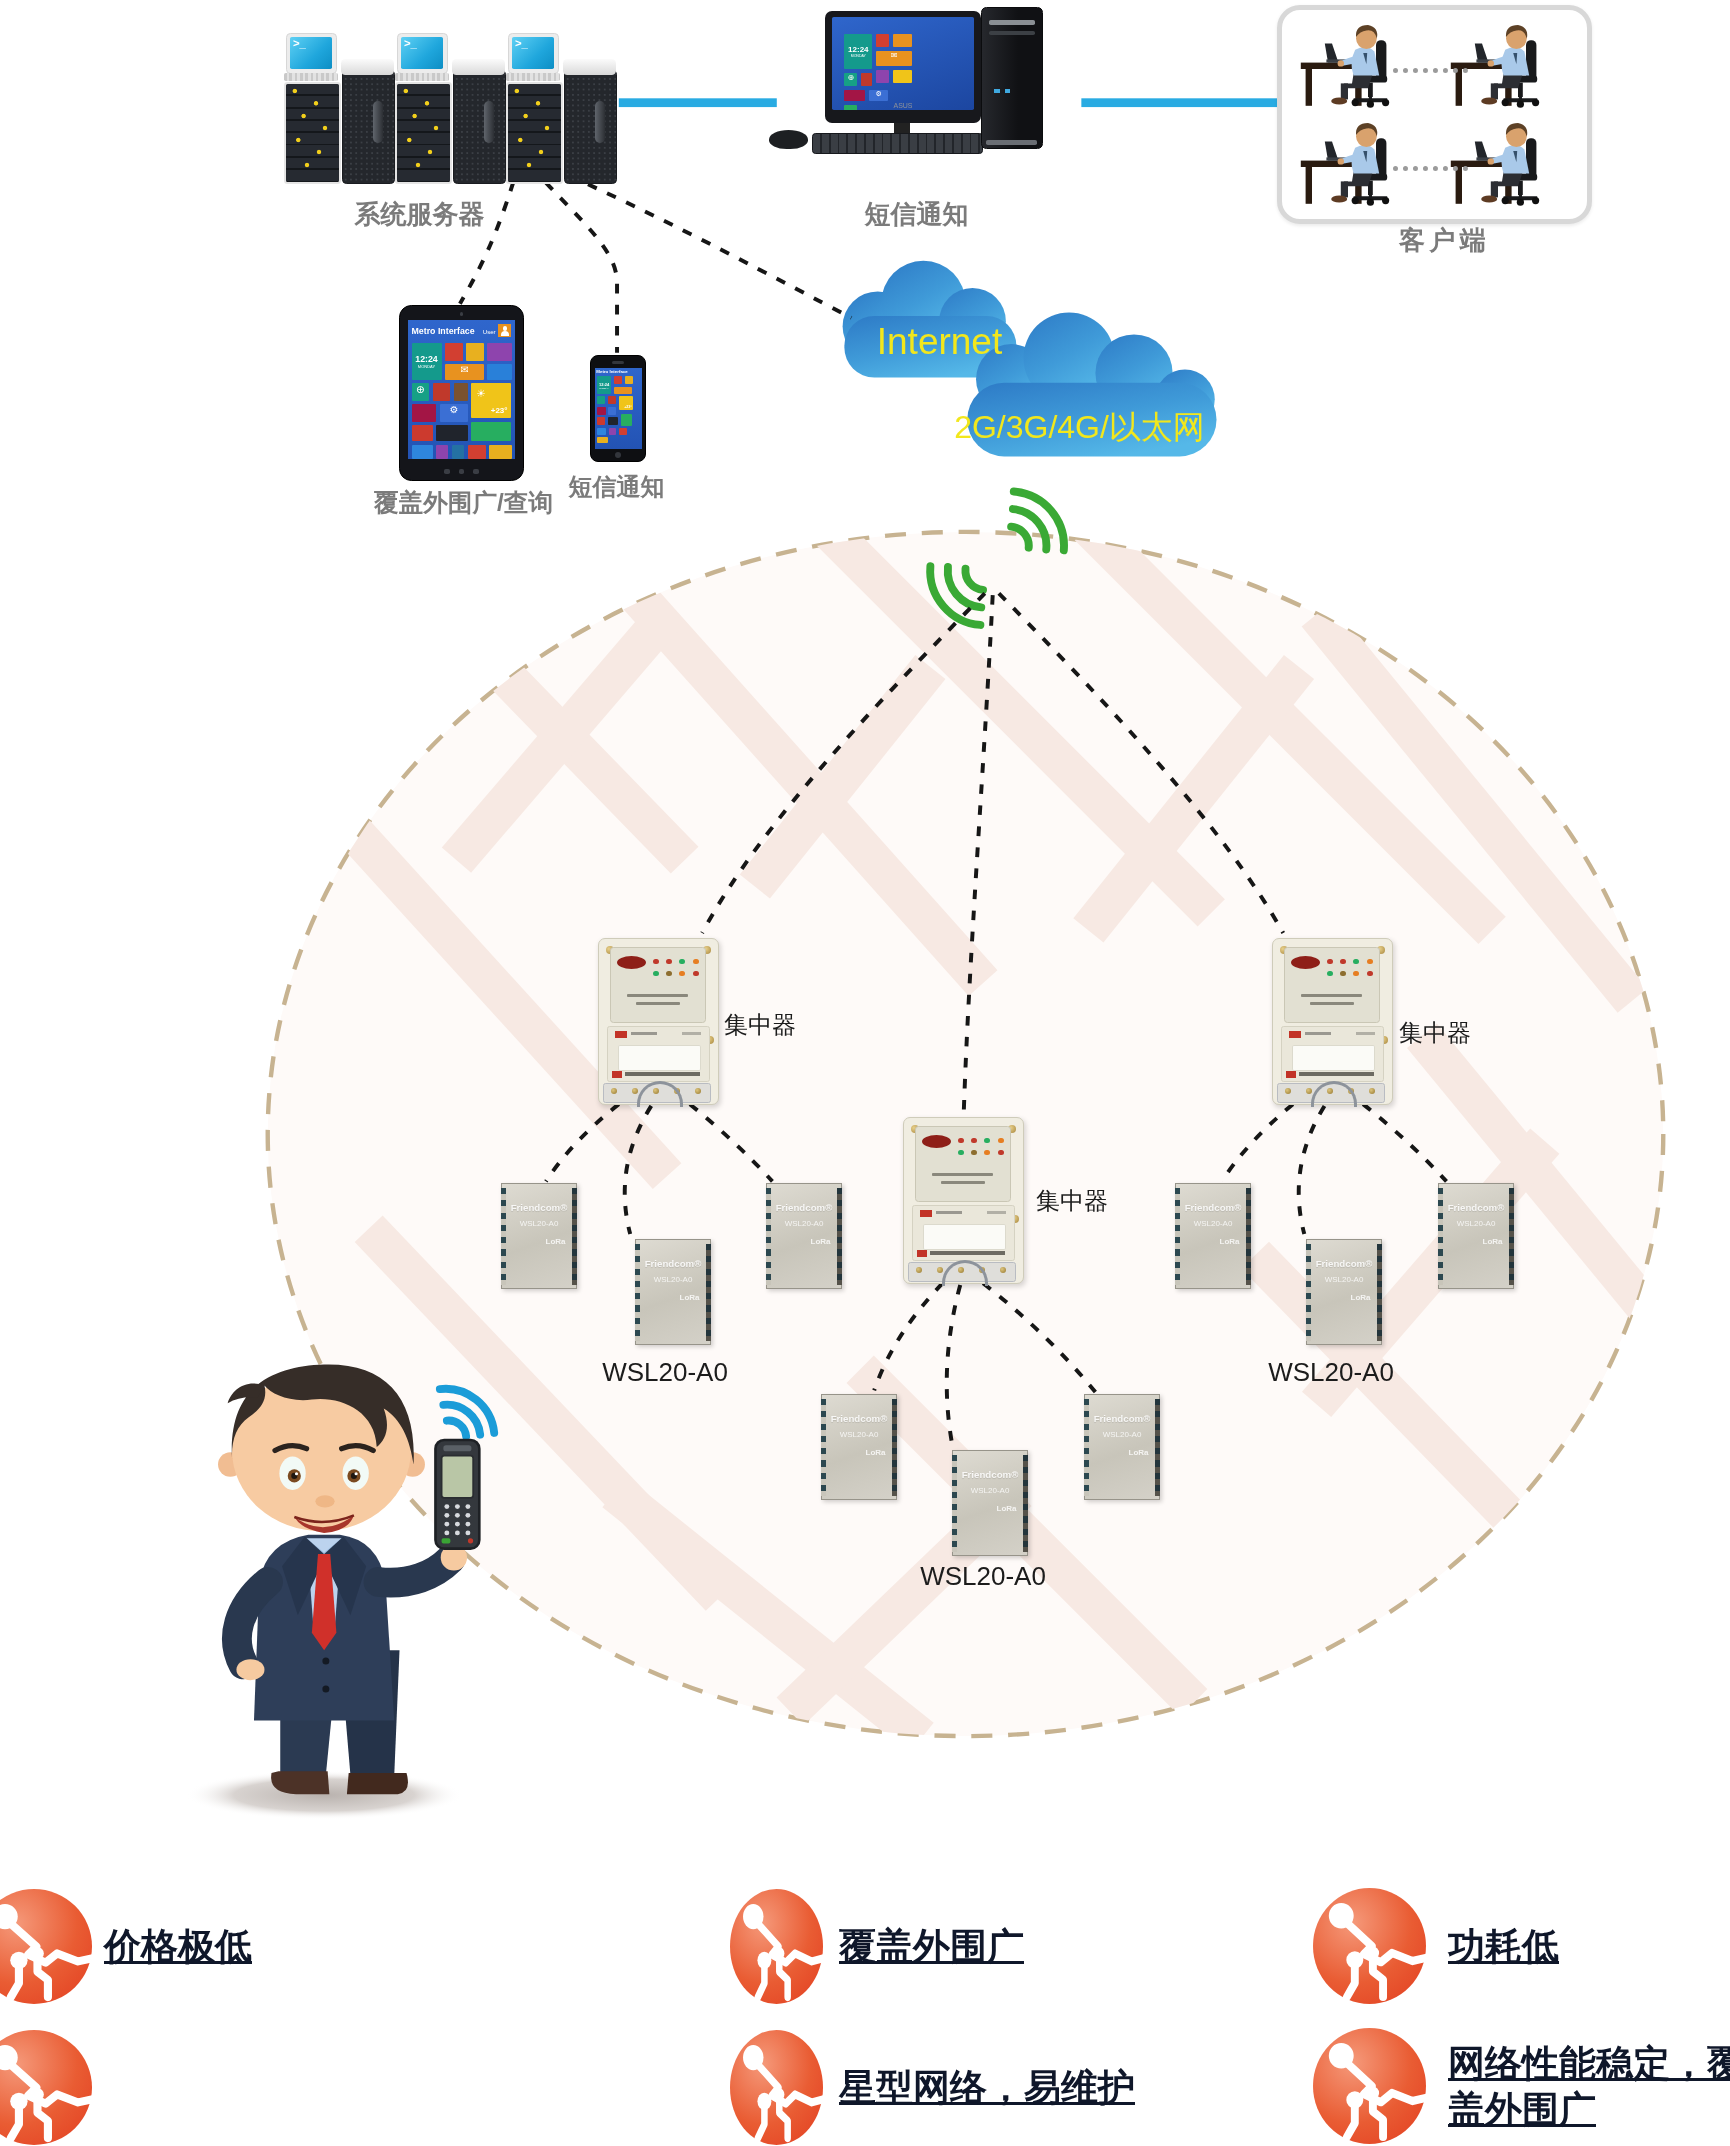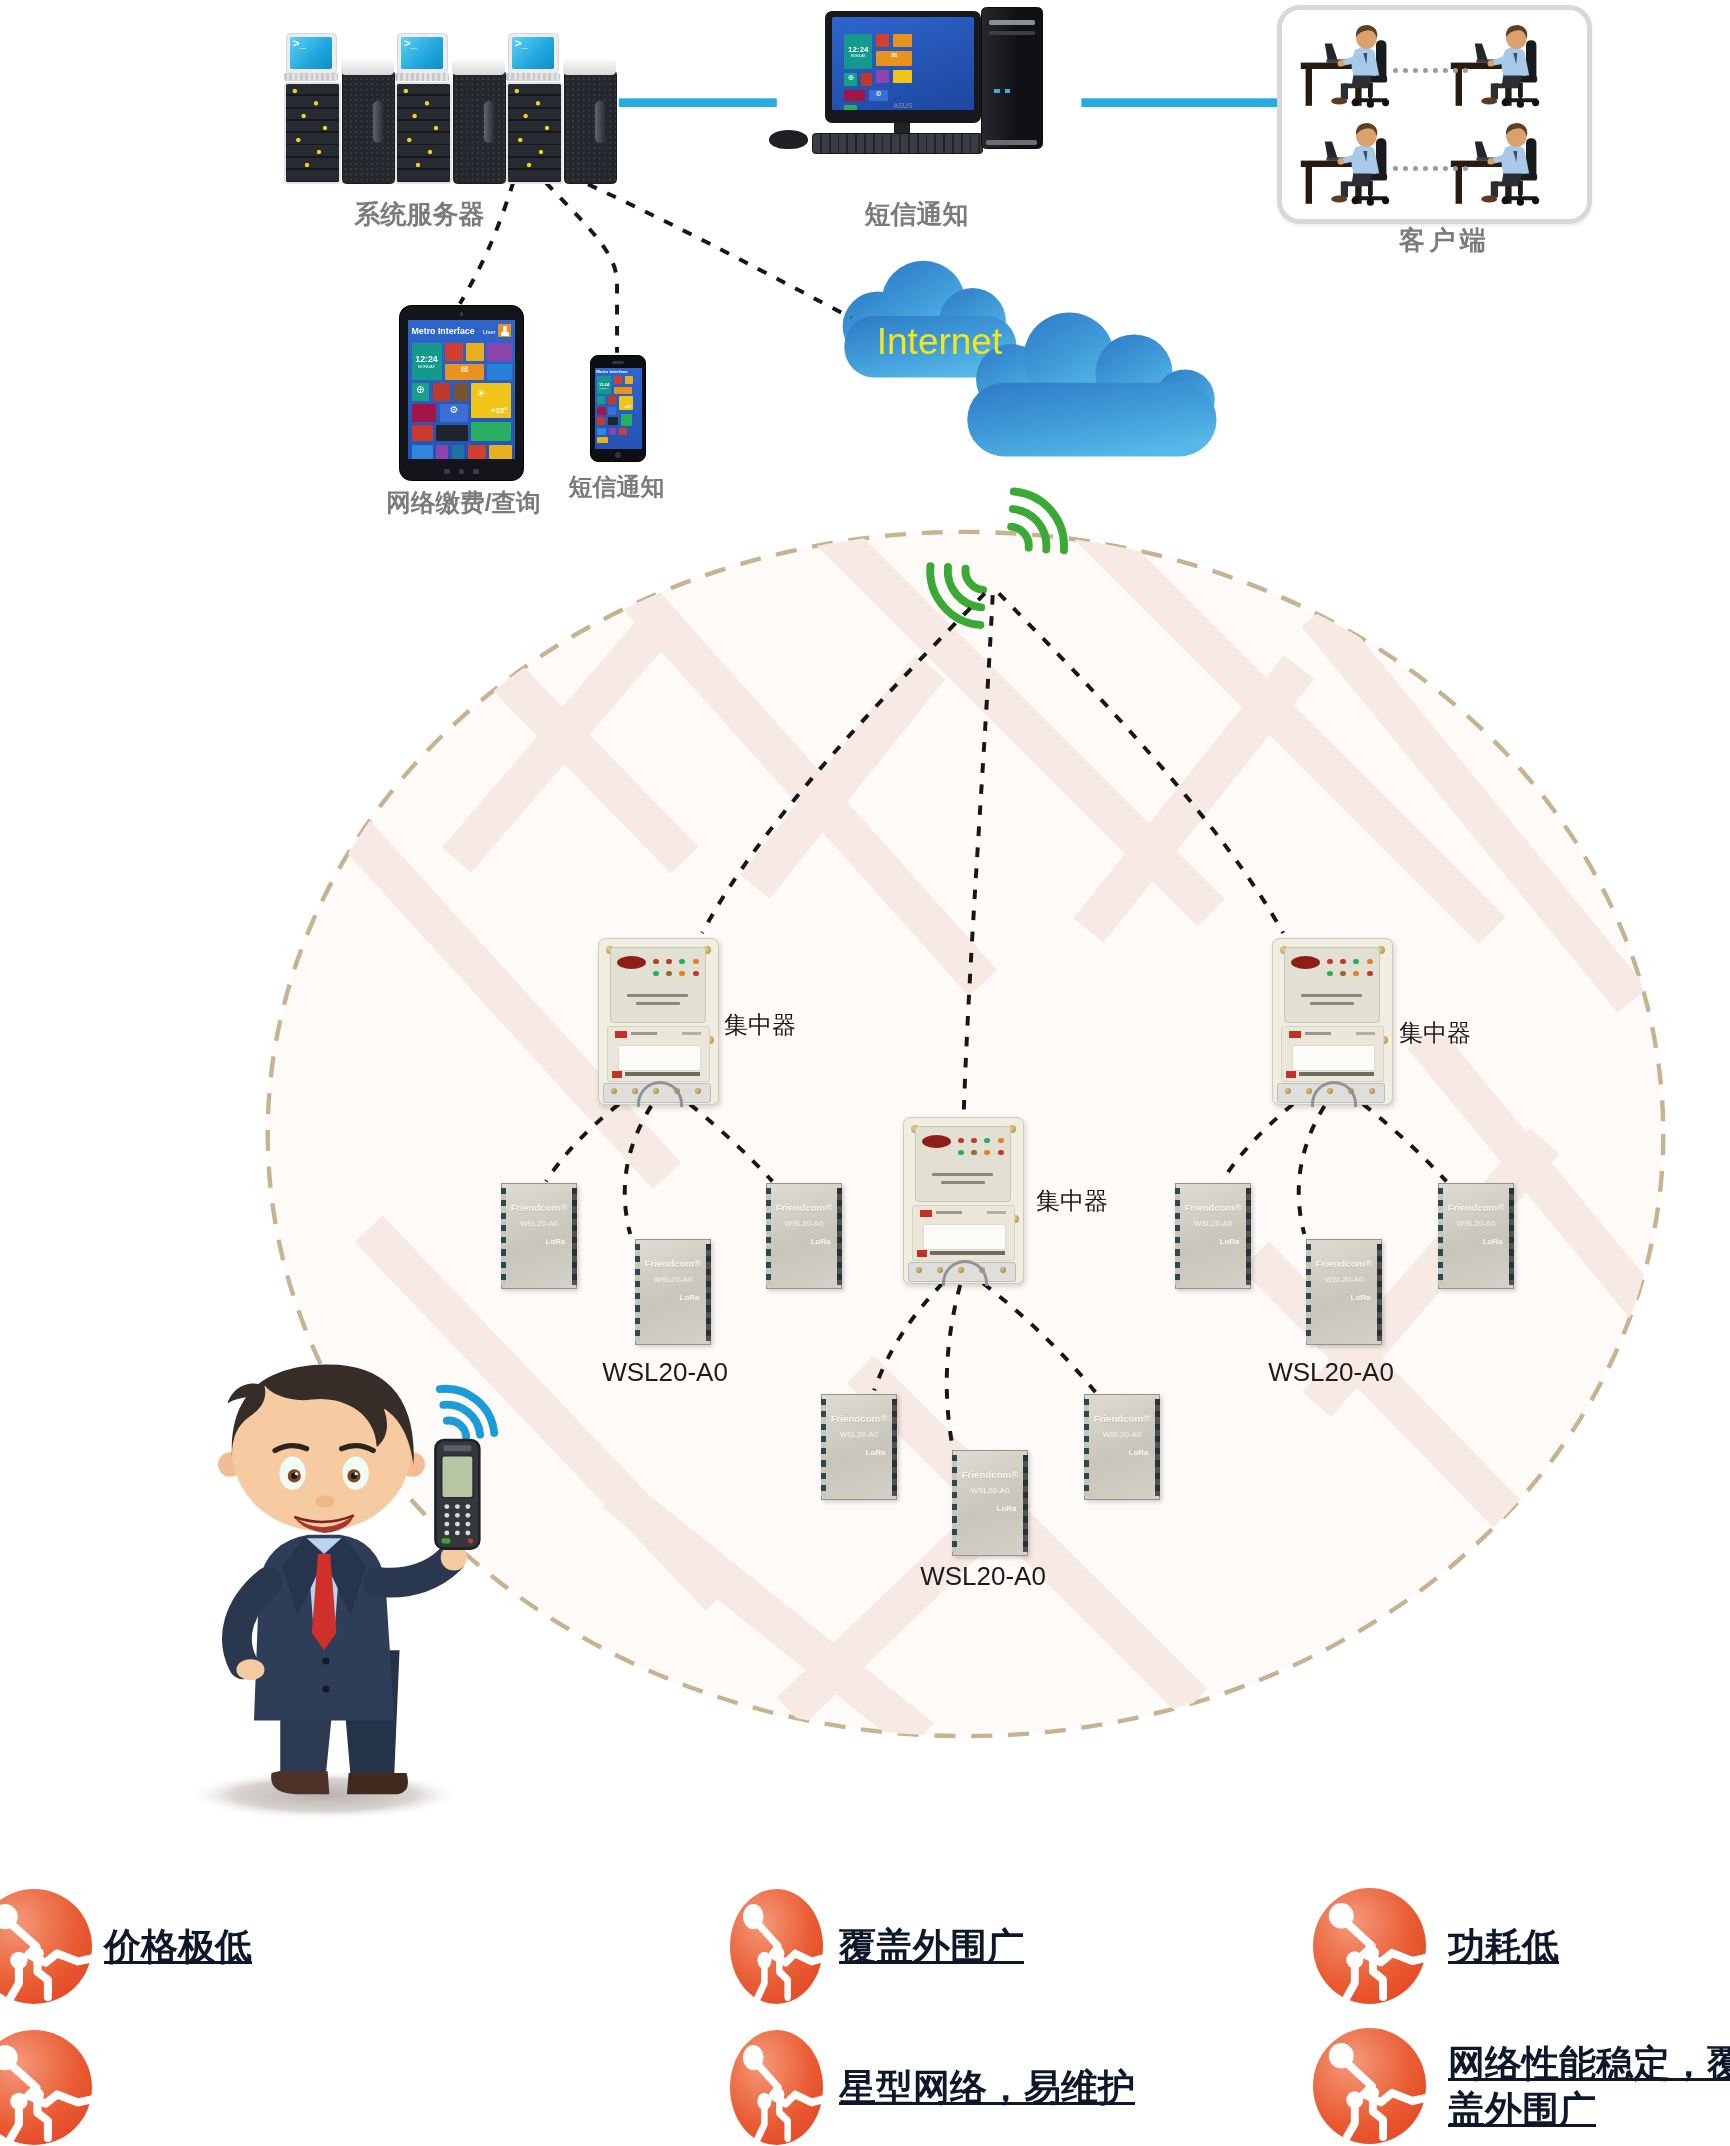--- a/index.html
+++ b/index.html
@@ -370,21 +370,21 @@
       <span class="tl" style="left:81px;top:125px;width:23px;height:14px;background:#e8b01f;"></span>
       <span class="tl" style="left:3.5px;top:123px;width:0;height:0;">IDEA</span>
 
     </div>
     <div class="t-home">
         <i></i>
         <i></i>
         <i></i>
       </div>
   </div>
-  <div class="glabel" style="left:332px;top:486px;width:263px;font-size:24.6px;z-index:3">网络缴费/查询</div>
+  <div class="glabel" style="left:332px;top:486px;width:263px;font-size:24.6px;z-index:3">覆盖外围广/查询</div>
 
   <div class="phone" style="z-index:2">
     <div class="p-spk"></div>
     <div class="p-screen">
       <span class="p-title">Metro Interface</span>
       <div class="tl" style="left:2.6px;top:8px;width:14px;height:17.6px;background:#149a8c;">
         <span class="clockbig" style="font-size:4px;margin-top:5.3px;">12:24</span>
         <span class="clockday" style="font-size:2.2px;">MONDAY</span>
       </div>
       <span class="tl" style="left:19.3px;top:8px;width:8px;height:8px;background:#d23f31;"></span>
@@ -403,20 +403,21 @@
       <span class="tl" style="left:2.6px;top:60px;width:8.8px;height:7px;background:#2e86de;"></span>
       <span class="tl" style="left:14px;top:60px;width:7px;height:7px;background:#8e44ad;"></span>
       <span class="tl" style="left:24px;top:60px;width:8.8px;height:7px;background:#d23f31;"></span>
       <span class="tl" style="left:2.6px;top:69px;width:10.5px;height:5.3px;background:#e8b01f;"></span>
     </div>
     <div class="p-home"></div>
   </div>
   <div class="glabel" style="left:485px;top:471px;width:263px;font-size:24px;z-index:3">短信通知</div>
 
   <div class="abs" style="left:808px;top:321px;width:263px;text-align:center;font-size:37px;color:#f2e71c;z-index:3;">Internet</div>
+  <div class="abs" style="left:904px;top:406px;width:351px;text-align:center;font-size:32px;color:#f2e71c;z-index:3;">2G/3G/4G/以太网</div>
 
   <div class="conc" style="left:598px;top:938px;z-index:2">
     <i class="scr" style="left:7px;top:7px"></i>
       <i class="scr" style="left:104px;top:7px"></i>
       <i class="scr" style="left:107px;top:97px"></i>
     <div class="c-top">
       <span class="c-oval"></span>
       <span class="led" style="left:42px;top:10.5px;background:#c0392b"></span>
         <span class="led" style="left:55px;top:10.5px;background:#c0392b"></span>
       <span class="led" style="left:68px;top:10.5px;background:#27ae60"></span>

